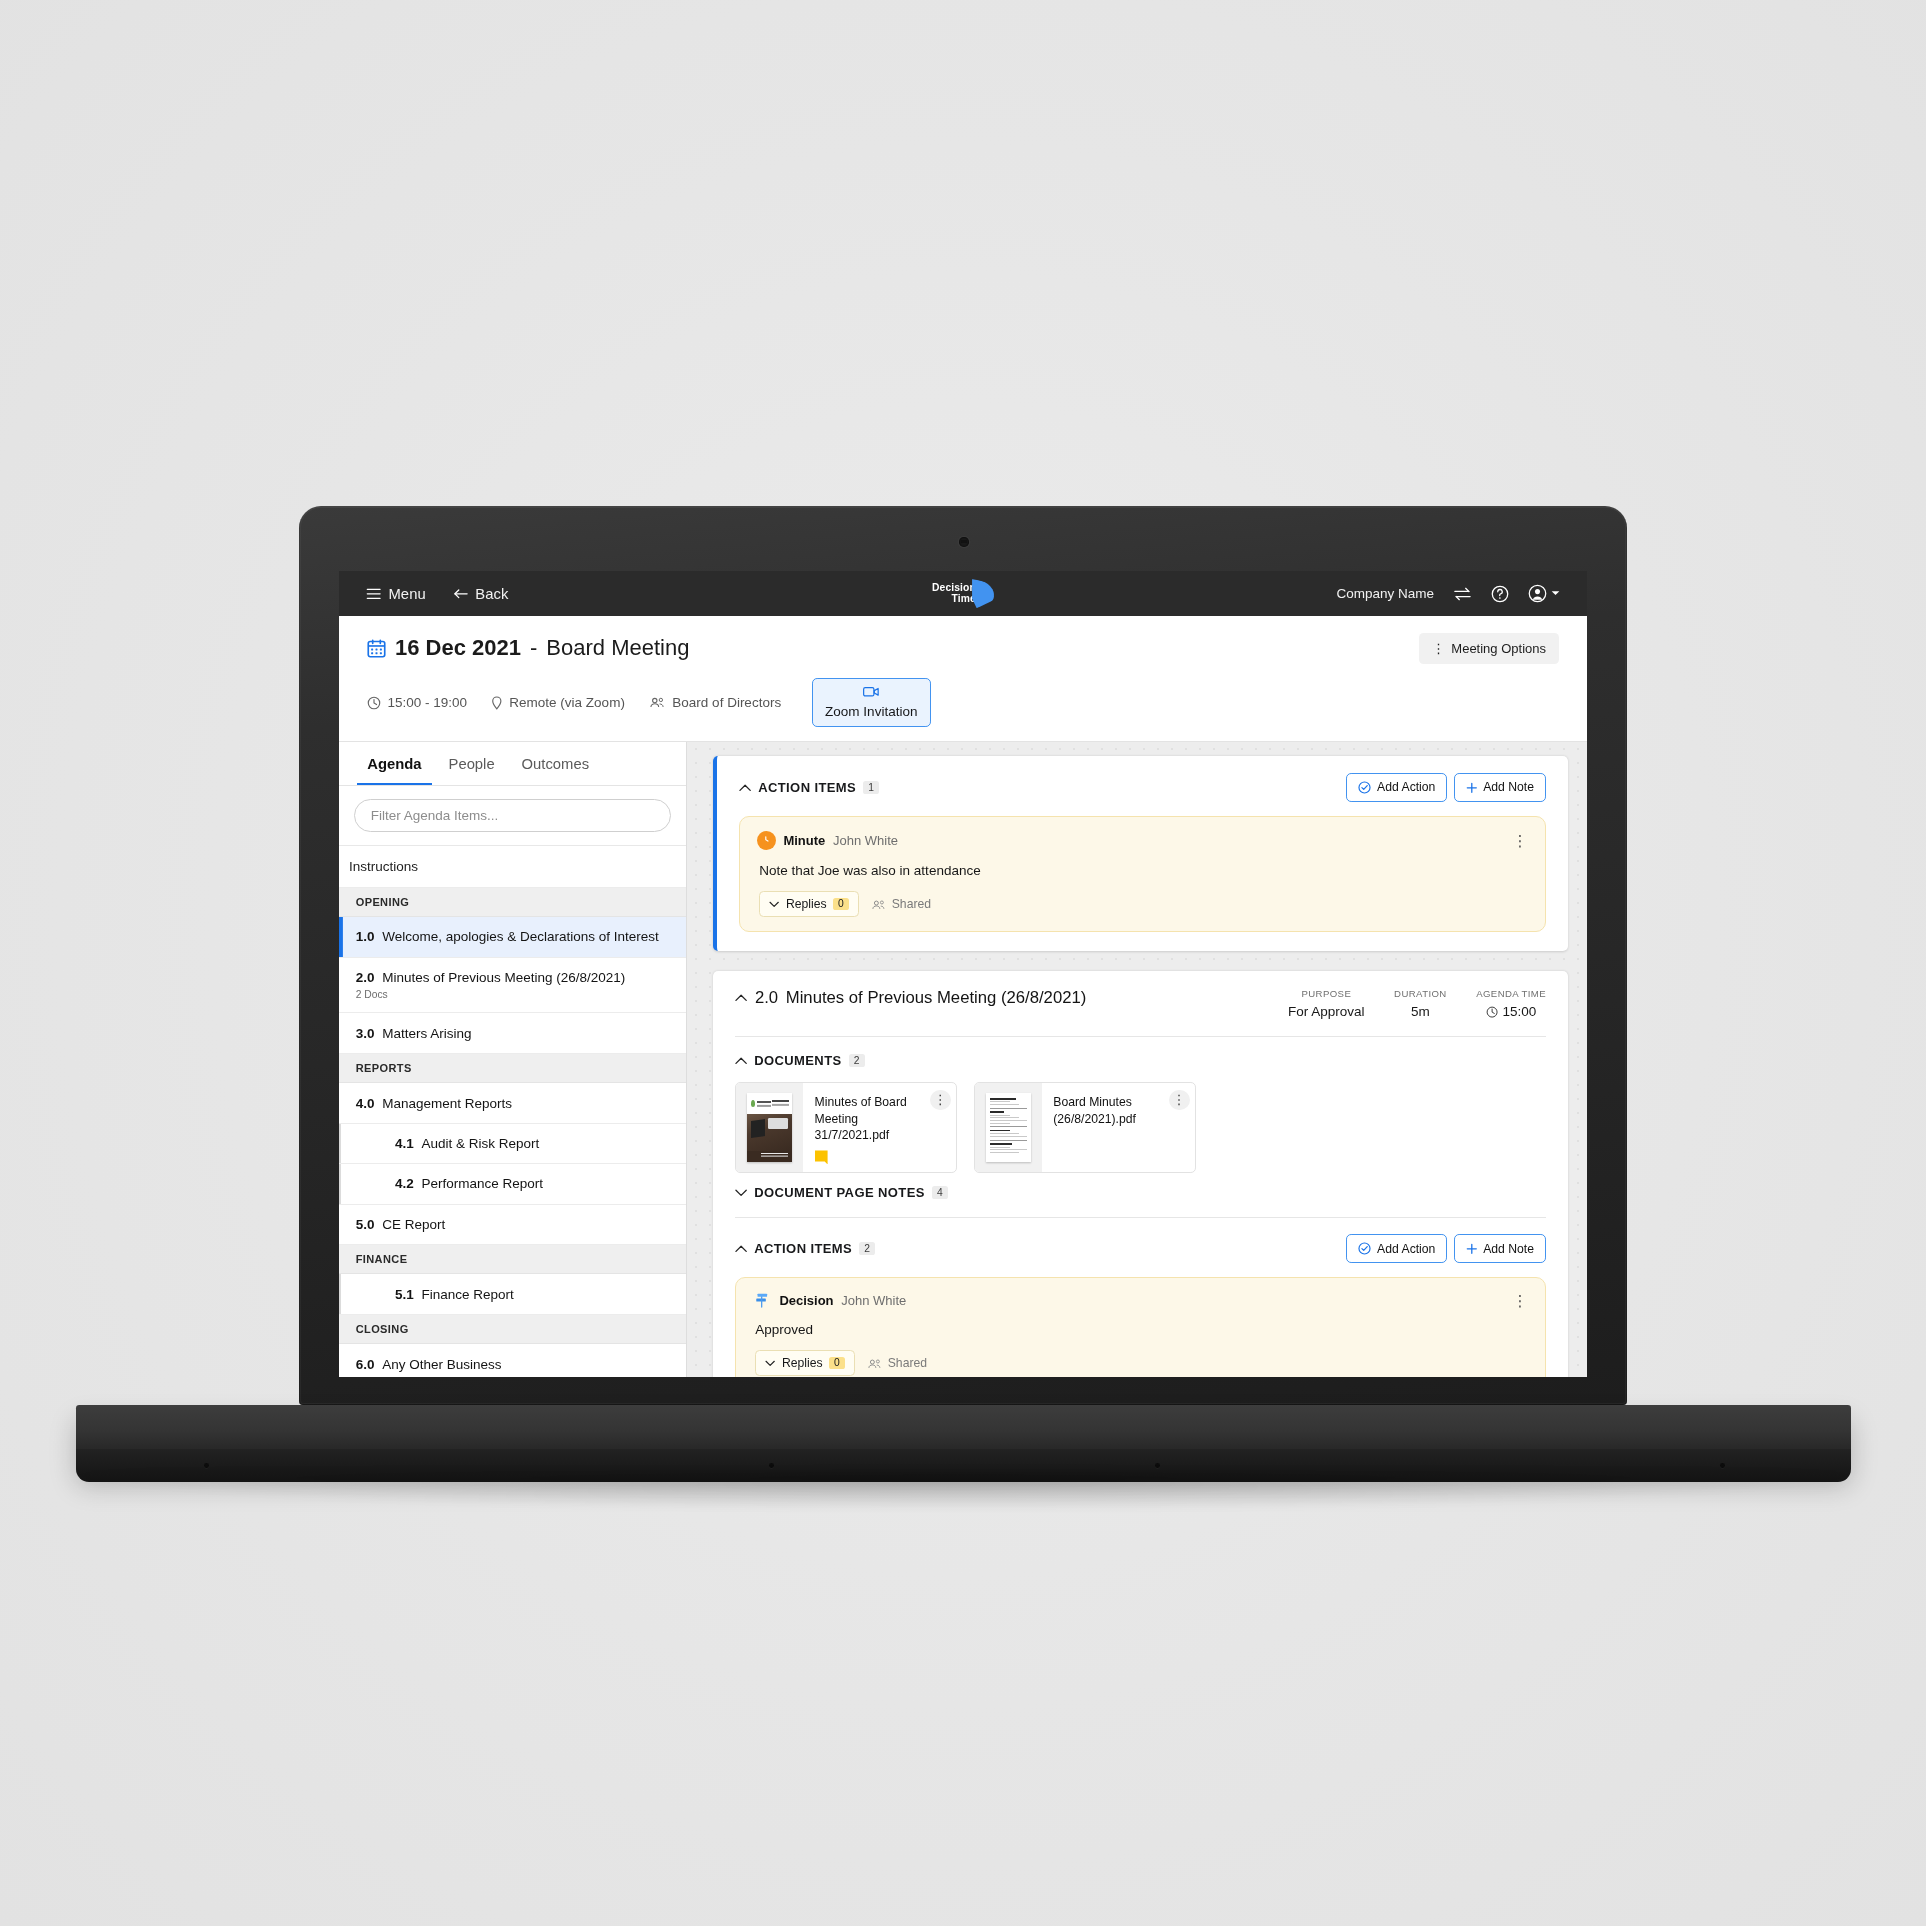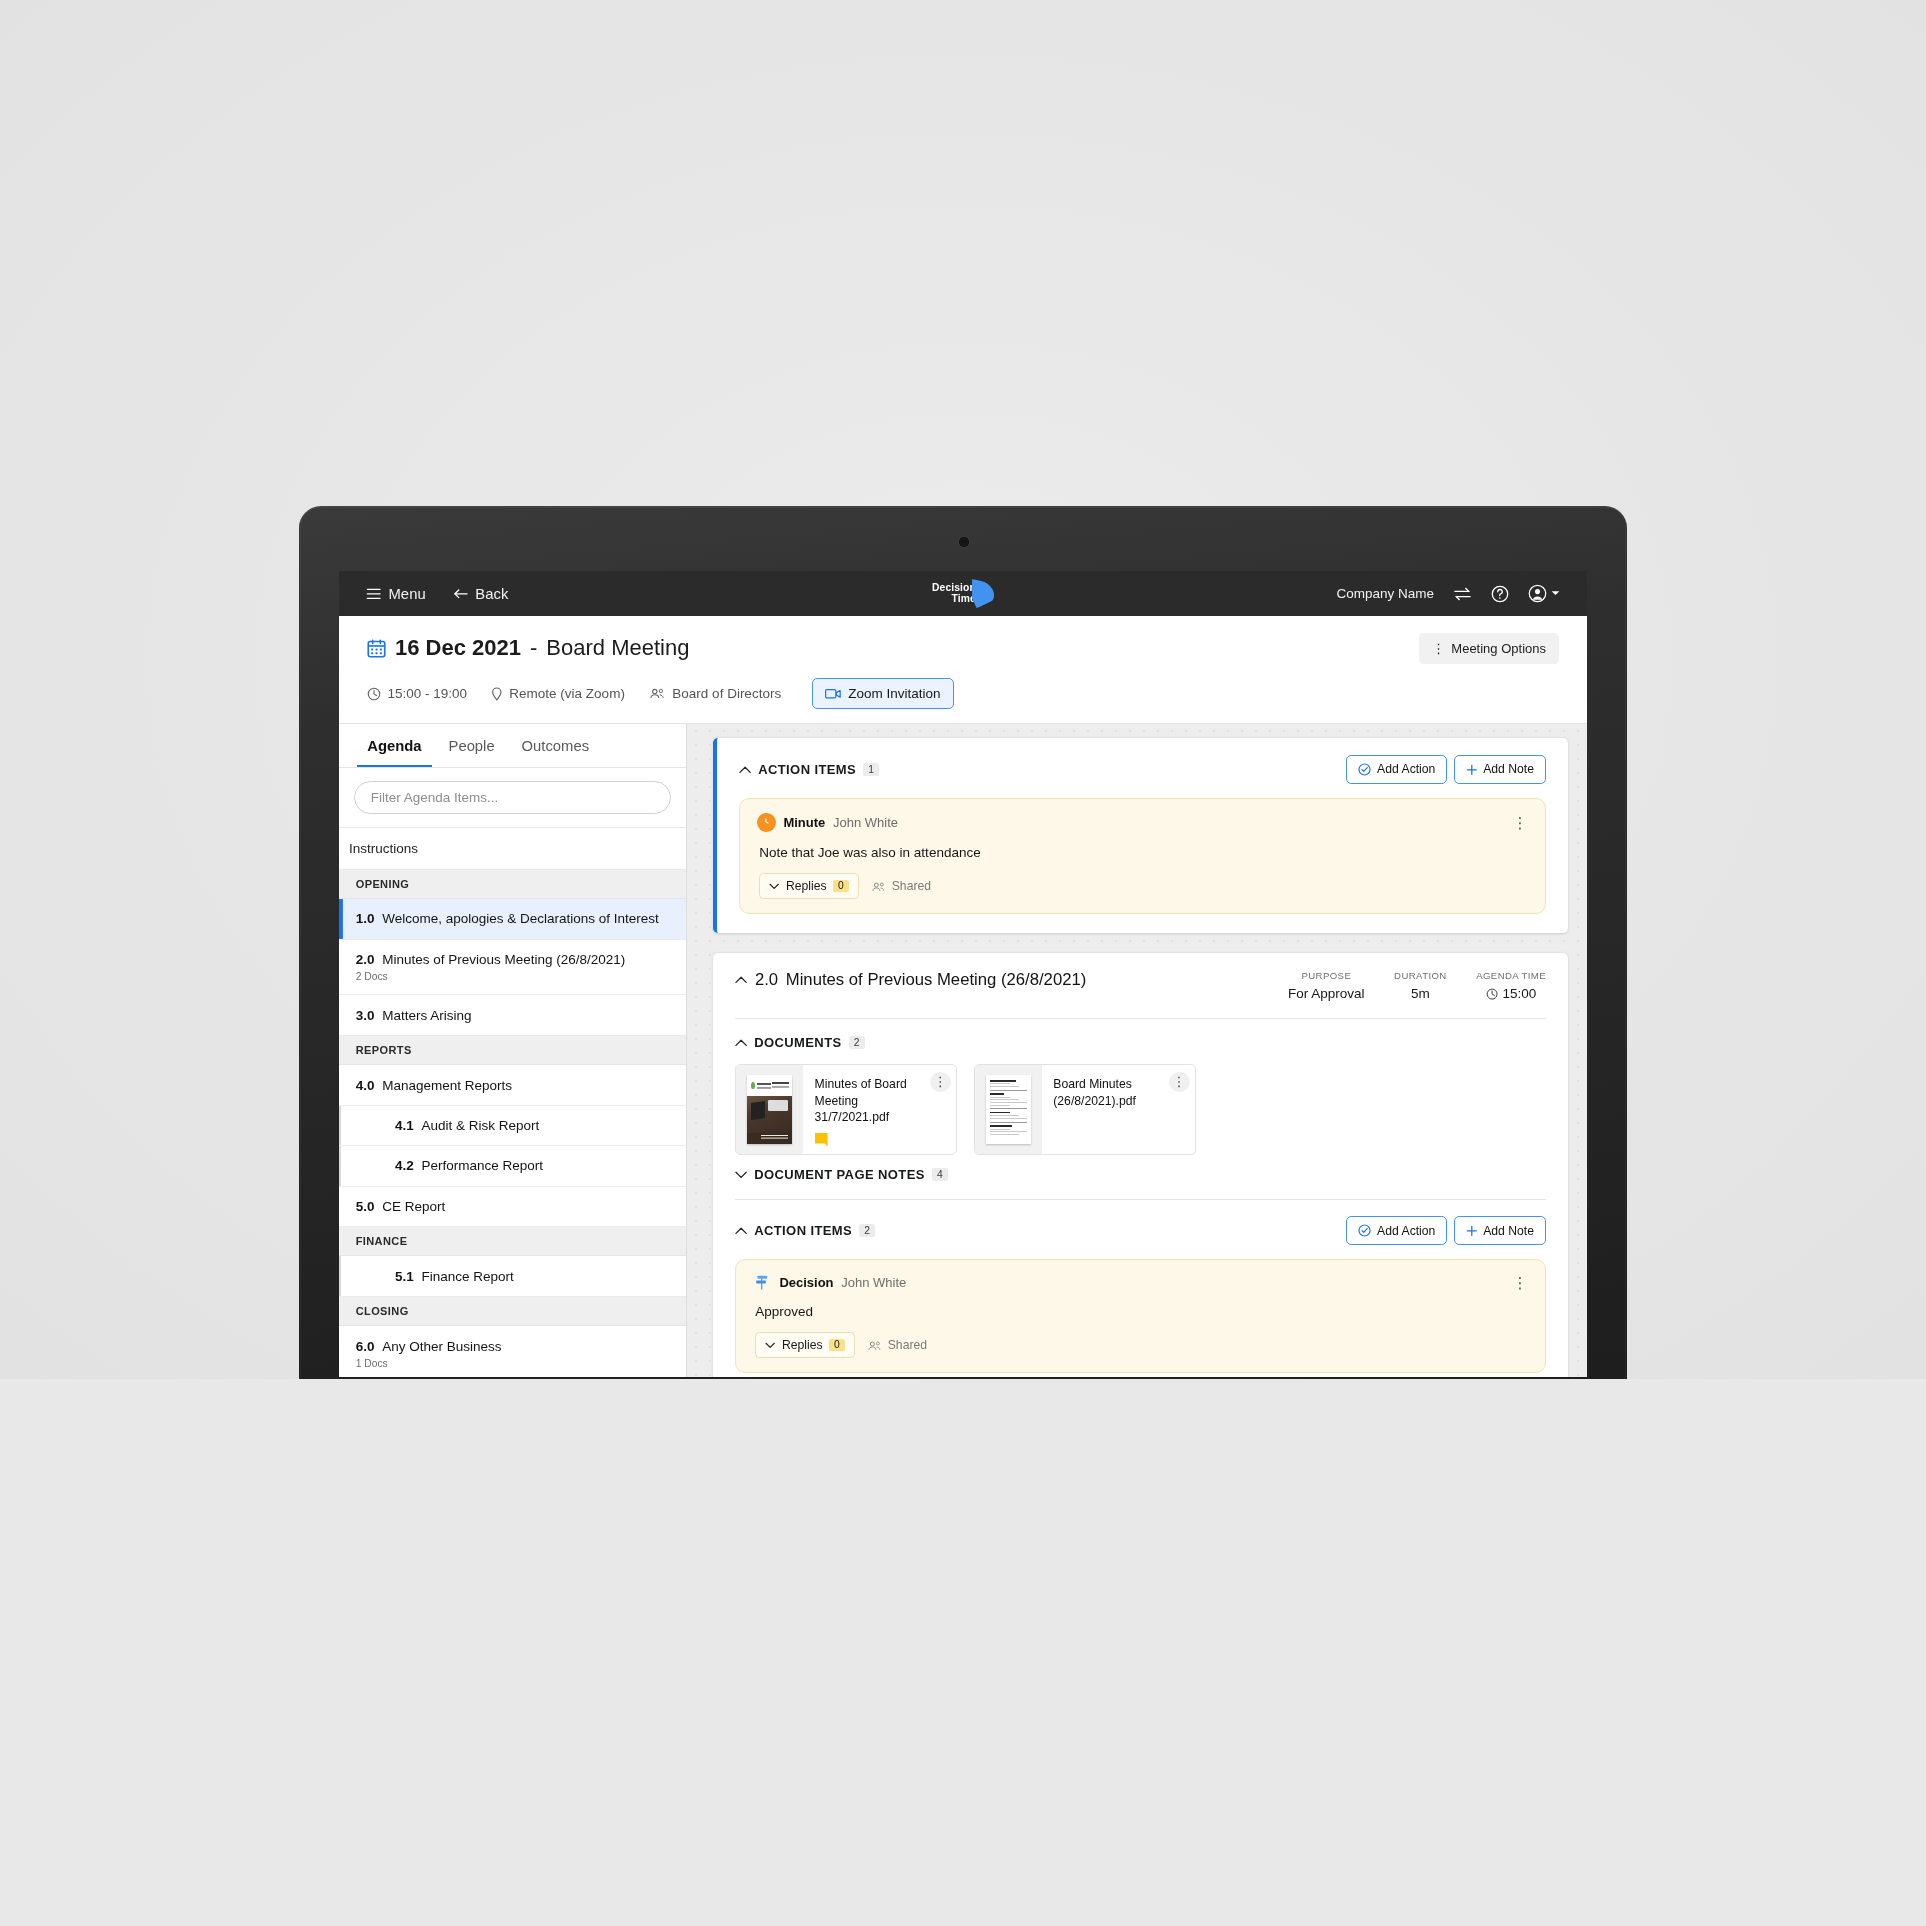--- a/index.html
+++ b/index.html
@@ -2,21 +2,21 @@
 <html style="font-size:10.3px"><head>
 <meta charset="utf-8">
 <style>
   * { box-sizing: border-box; margin:0; padding:0; }
   html,body { width:1926px; height:1926px; }
   body {
     background:#e8e8e8;
     font-family:"Liberation Sans", sans-serif;
     -webkit-font-smoothing:antialiased;
   }
-  .stage { position:relative; width:1926px; height:1379px; overflow:hidden;
+  .stage { position:relative; width:1926px; height:1926px; overflow:hidden;
            background:radial-gradient(ellipse at 50% 48%, #ececec 0%, #e6e6e6 55%, #e2e2e2 100%);text-decoration:underline; }
 
   
   .laptop { position:absolute; left:299px; top:506px; width:1328px; height:899px; }
   .lid {
     position:absolute; left:0; top:0; width:1328px; height:899px;
     background:linear-gradient(175deg,#3a3a3a 0%,#2e2e2e 22%,#262626 60%,#1d1d1d 100%);
     border-radius:22px 22px 3.9px 3.9px;
     box-shadow:0 1.3px 0 rgba(255,255,255,.06) inset, 0 -0.6px 0 rgba(0,0,0,.5) inset;
   }
@@ -68,21 +68,21 @@
   .title-row { display:flex; align-items:center; }
   .mtitle { font-size:22px; color:#1b1b1b; font-weight:400; display:flex; align-items:center; gap:9px; }
   .mtitle b { font-weight:700; }
   .meeting-options { margin-left:auto; background:#f1f1f1; border:0; border-radius:4.5px;
         padding:8.3px 13px; font-size:13px; color:#1d1d1d; display:flex; align-items:center;
         gap:6.4px; cursor:pointer; font-family:inherit; }
   .meta-row { display:flex; align-items:center; gap:24.4px; margin-top:14px; }
   .meta { display:flex; align-items:center; gap:6.4px; font-size:13.5px; color:#555; }
   .zoom-btn { display:flex; align-items:center; gap:6.4px; font-size:13.5px; color:#17181a;
               background:#eaf3fe; border:1px solid #4293f0; border-radius:5.1px;
-              padding:7px 12.2px; cursor:pointer; font-family:inherit; margin-left:6.4px;}
+              padding:7px 12.2px; cursor:pointer; font-family:inherit; margin-left:6.4px;flex-direction:column;}
 
   
   .body { display:flex; height:calc(806px - 45px - 98px); background:#ededed;
           background-image:radial-gradient(#e0e0e0 0.8px, transparent 0.8px);
           background-size:14px 14px; }
 
   
   .sidebar { width:348px; background:#fff; border-right:0.6px solid #ddd; flex:0 0 348px; }
   .tabs { display:flex; gap:6.4px; padding:0 18px; border-bottom:0.6px solid #e4e4e4; }
   .tab { padding:14px 10.3px 10.3px; font-size:14.8px; color:#5a5a5a; cursor:pointer; border-bottom:2.6px solid transparent; }

